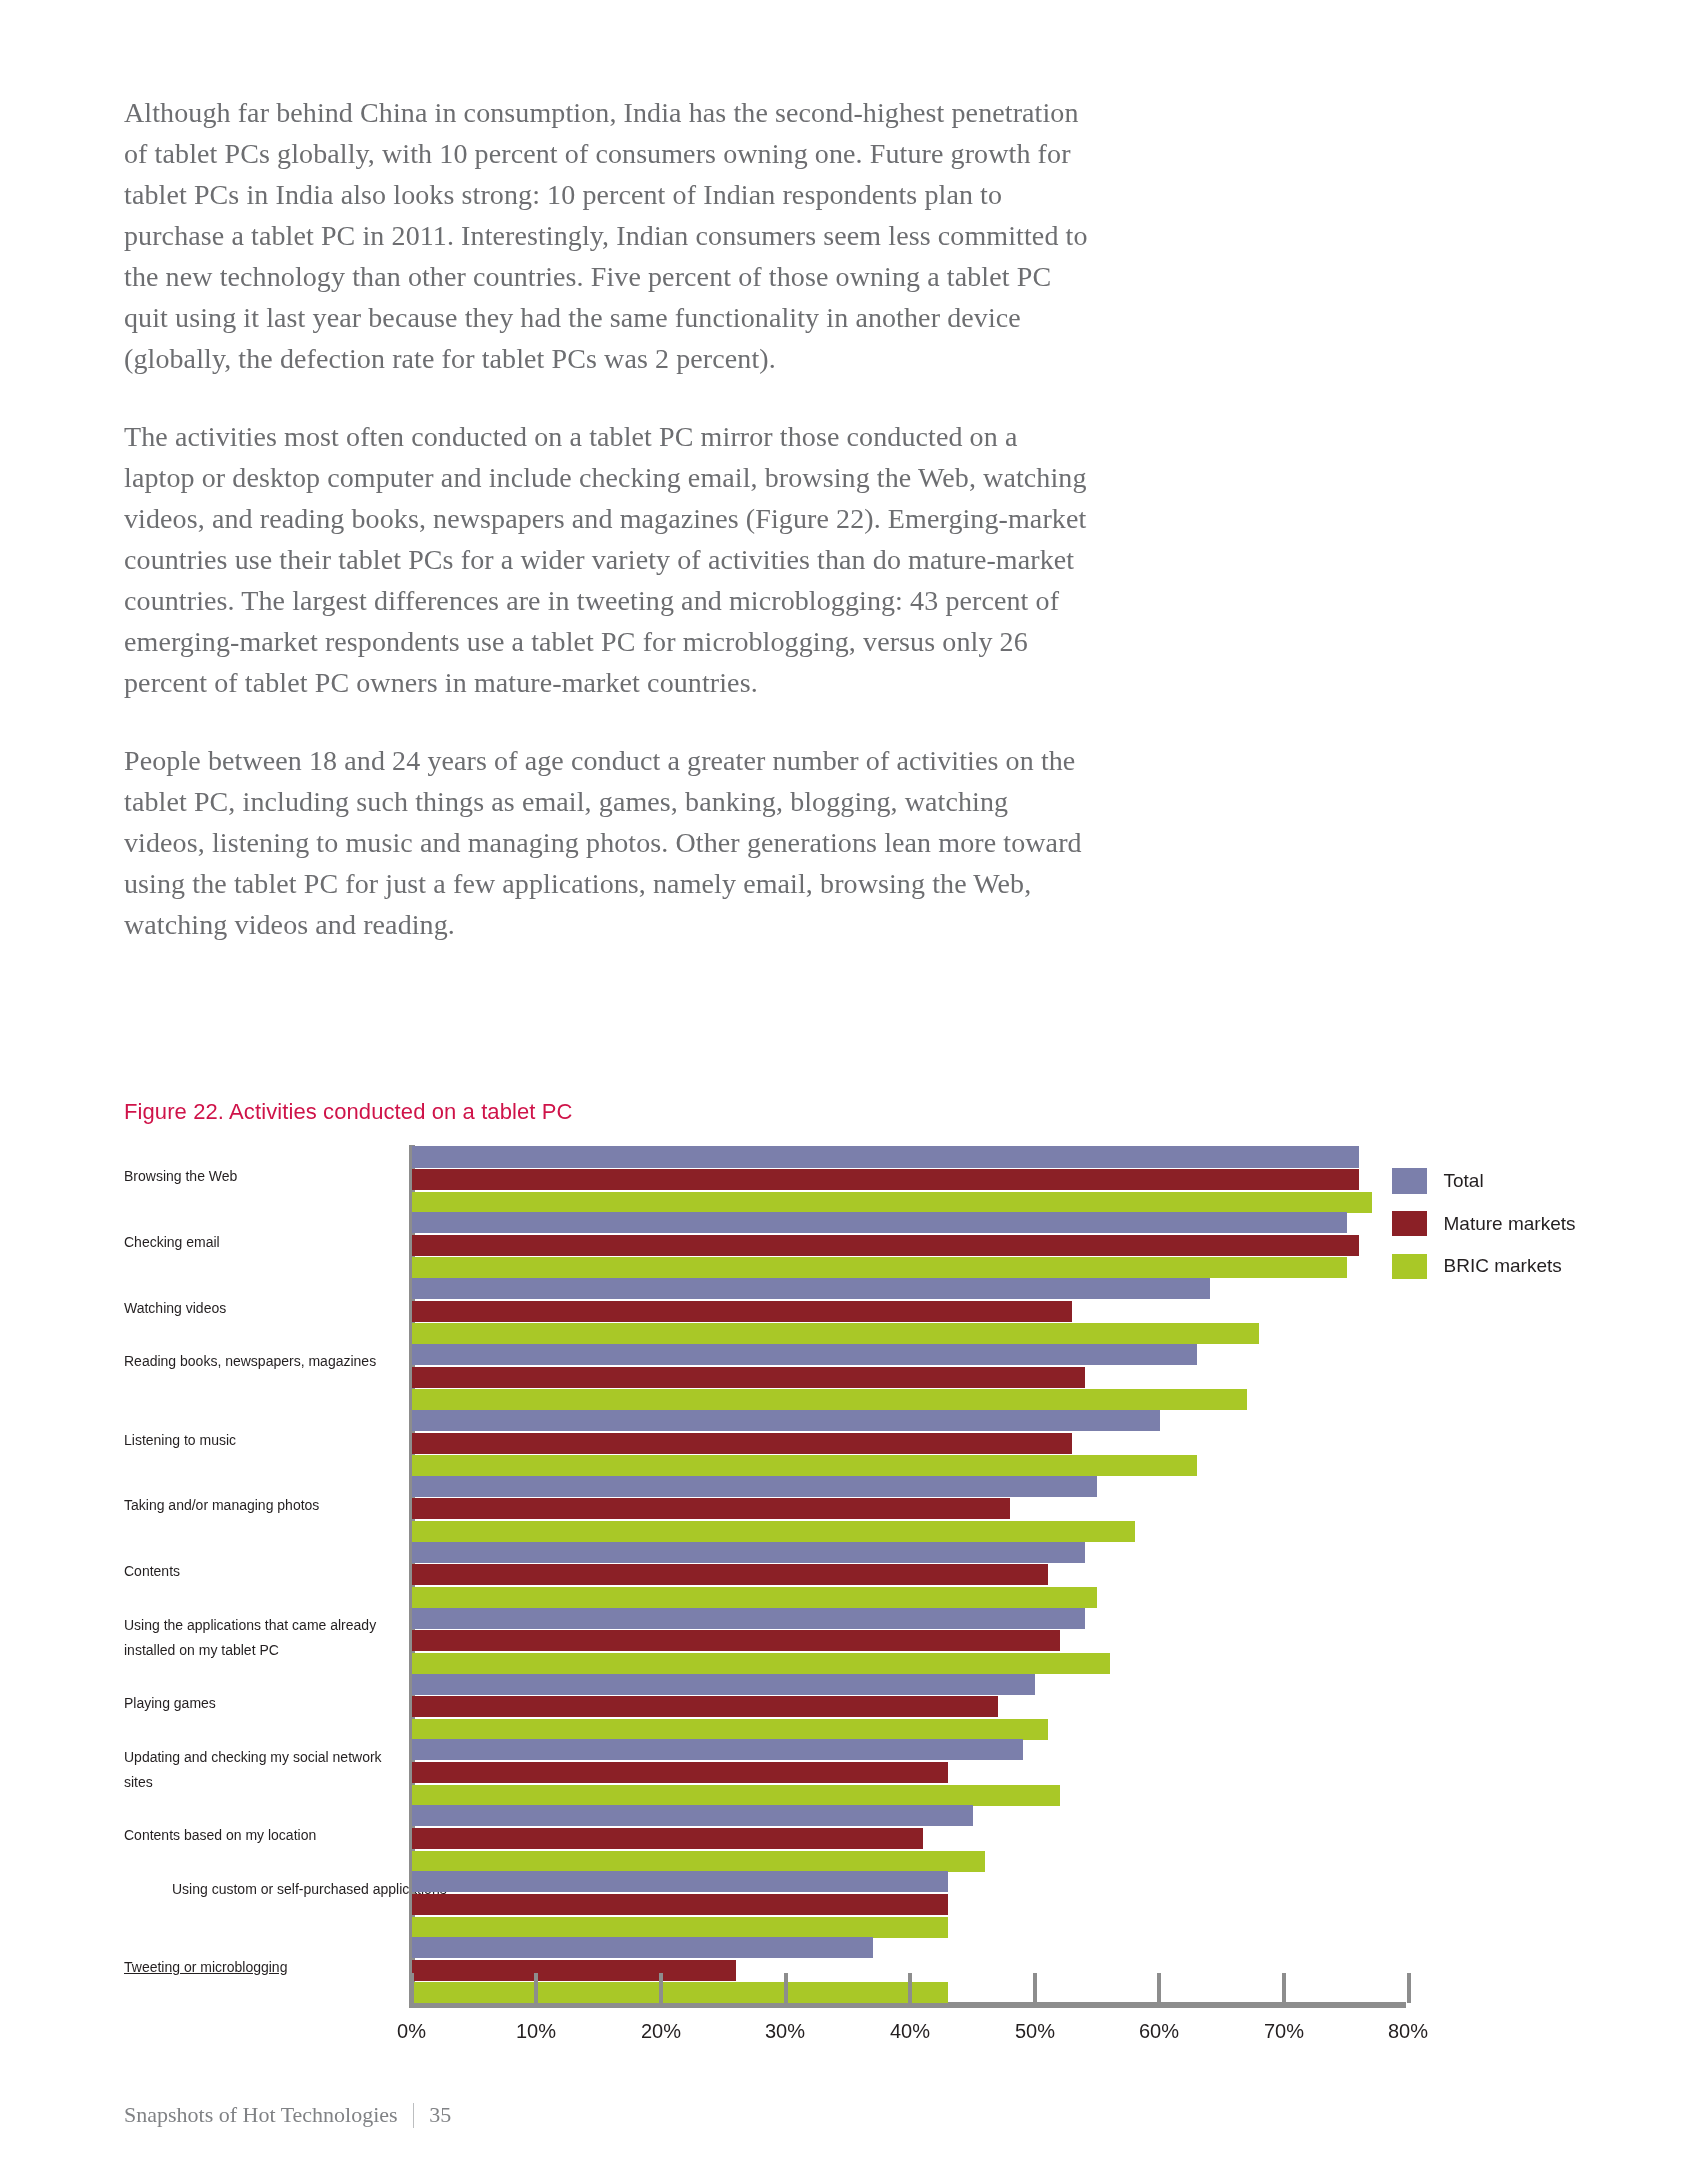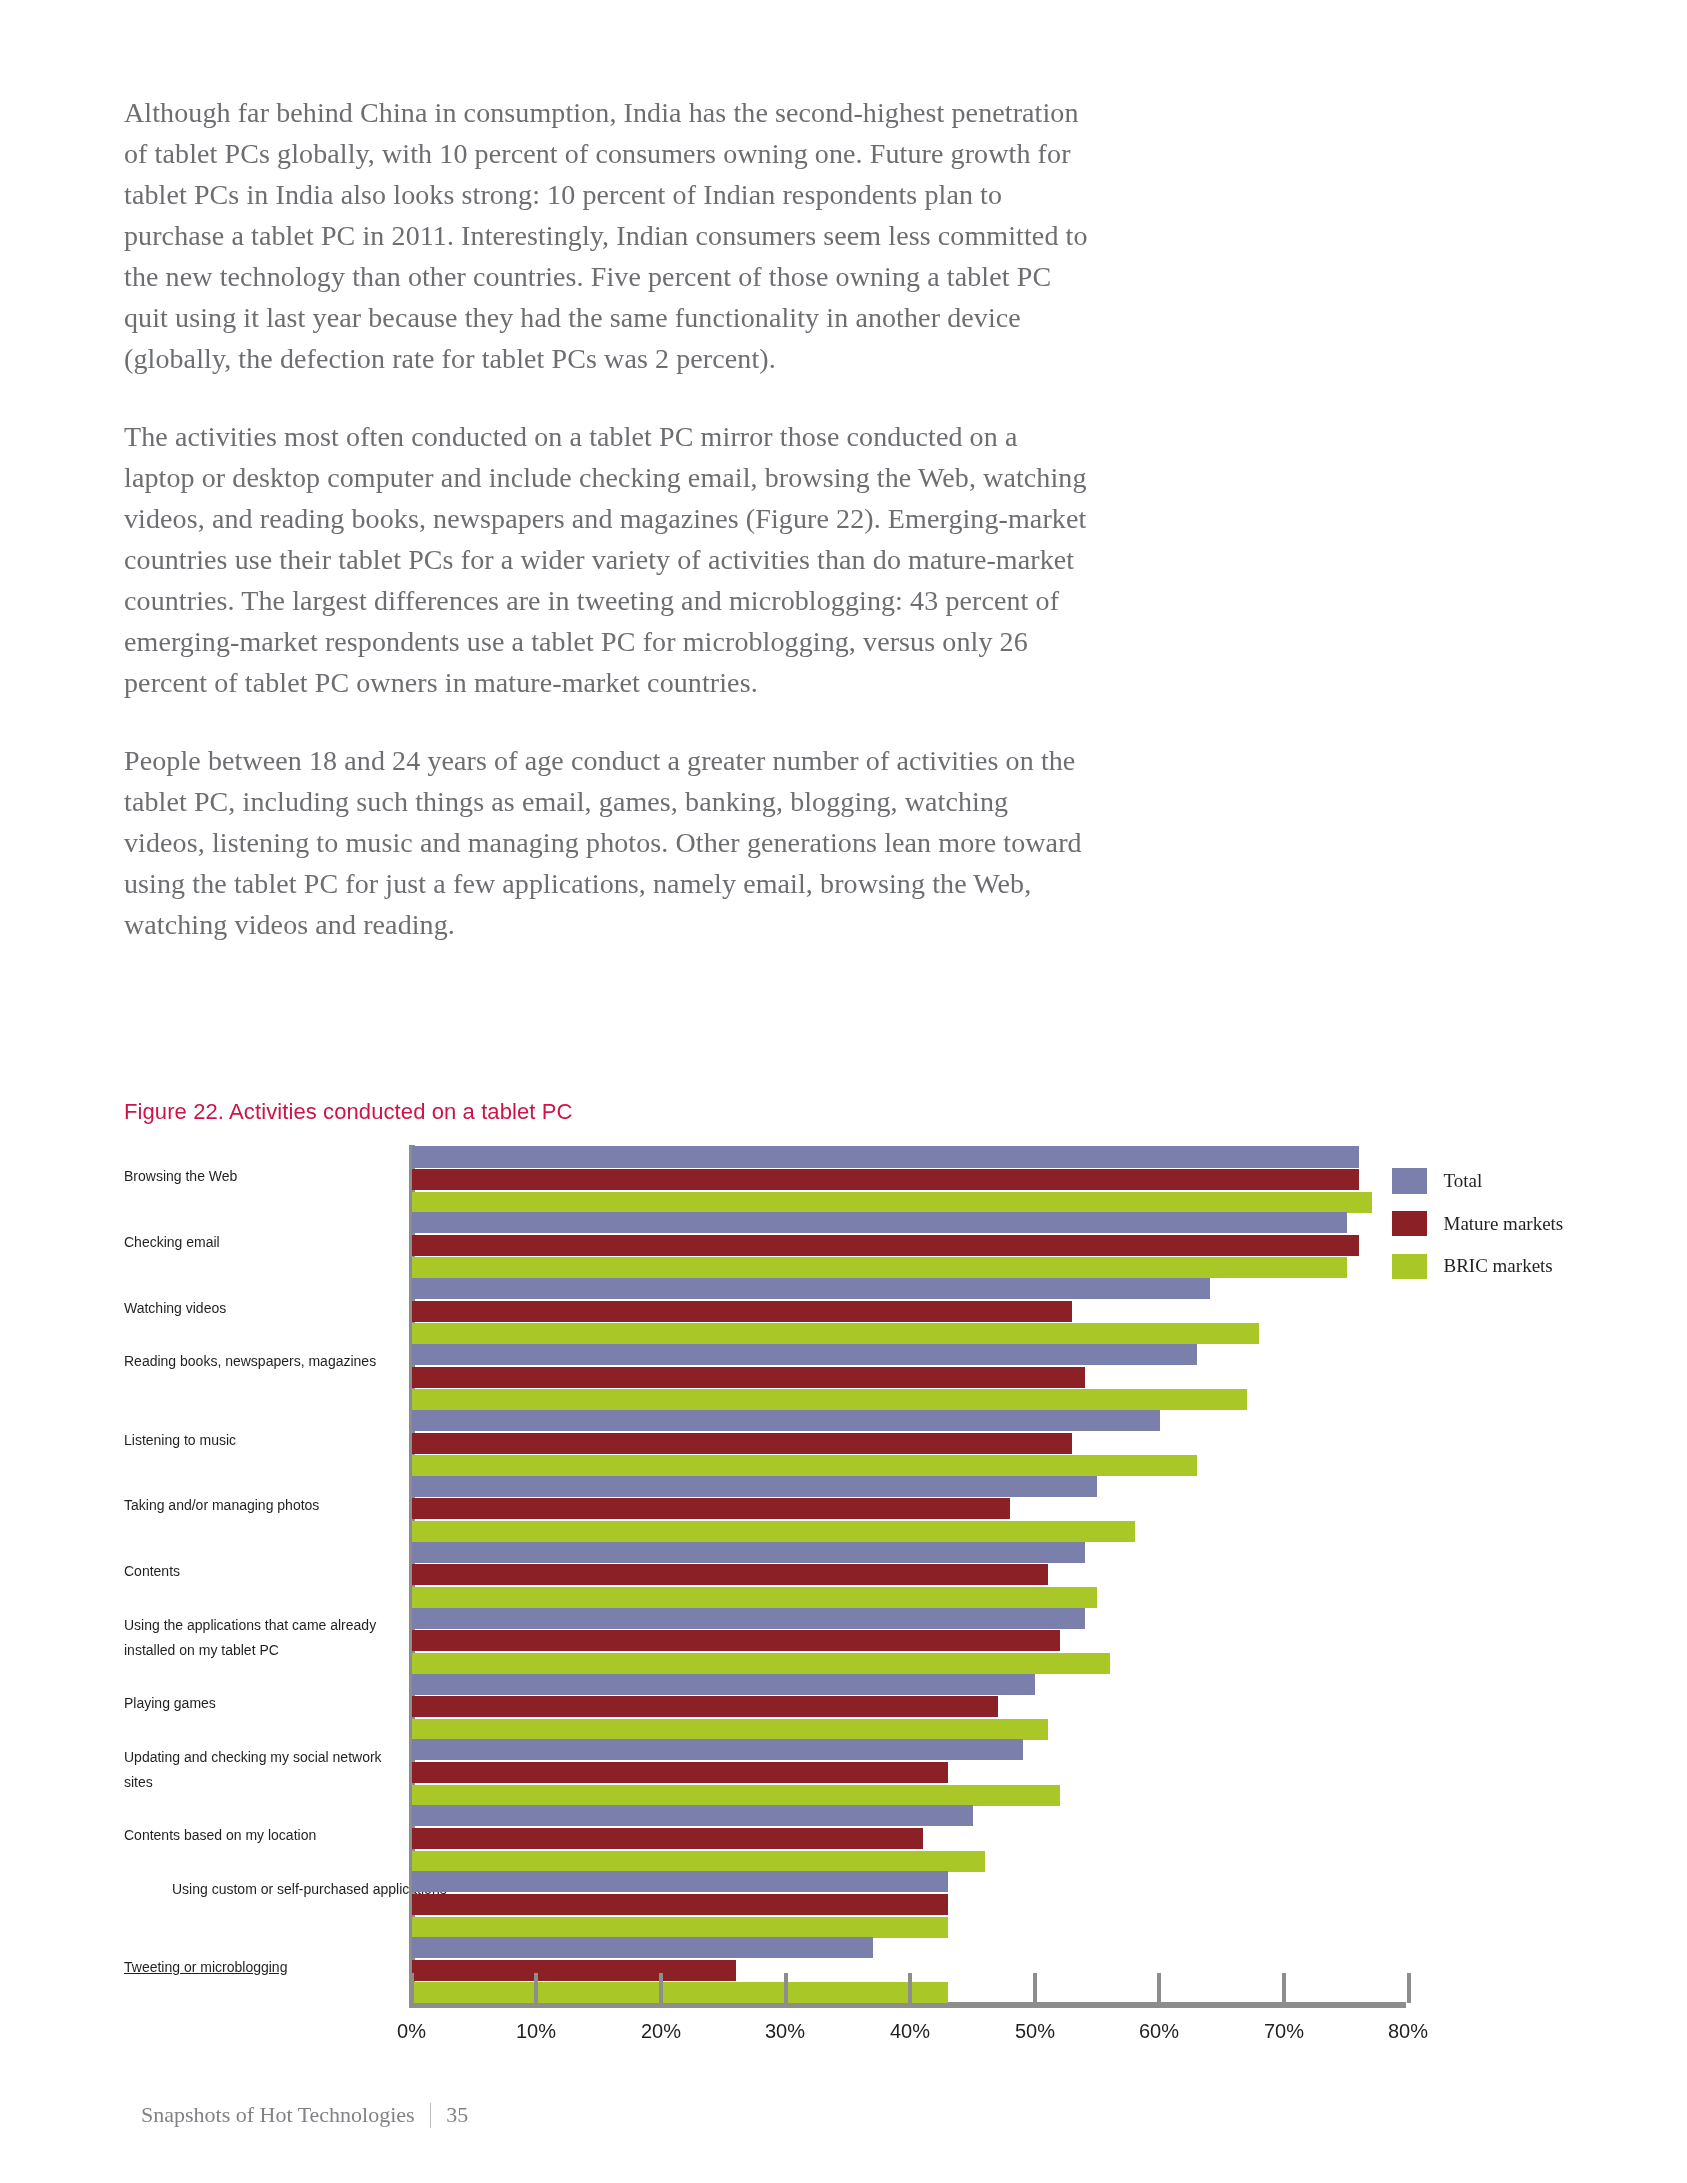--- a/index.html
+++ b/index.html
@@ -132,30 +132,30 @@
   .legend-swatch {
     width: 35px;
     height: 25.5px;
     margin-right: 16.5px;
     flex: none;
   }
   .legend-swatch.total  { background: #7b7fab; }
   .legend-swatch.mature { background: #8b2026; }
   .legend-swatch.bric   { background: #a9c827; }
   .legend-text {
-    font-family: Liberation Serif, serif;
+    font-family: Liberation Sans, sans-serif;
     font-size: 19px;
     color: #231f20;
     white-space: nowrap;
   }
 
   
   .footer {
     position: absolute;
-    left: 17px;
+    left: 0;
     top: 2089px;
     width: 1546px;
     height: 66px;
   }
   .footer-left {
     position: absolute;
     left: 124px;
     top: 13px;
     display: flex;
     align-items: center;

